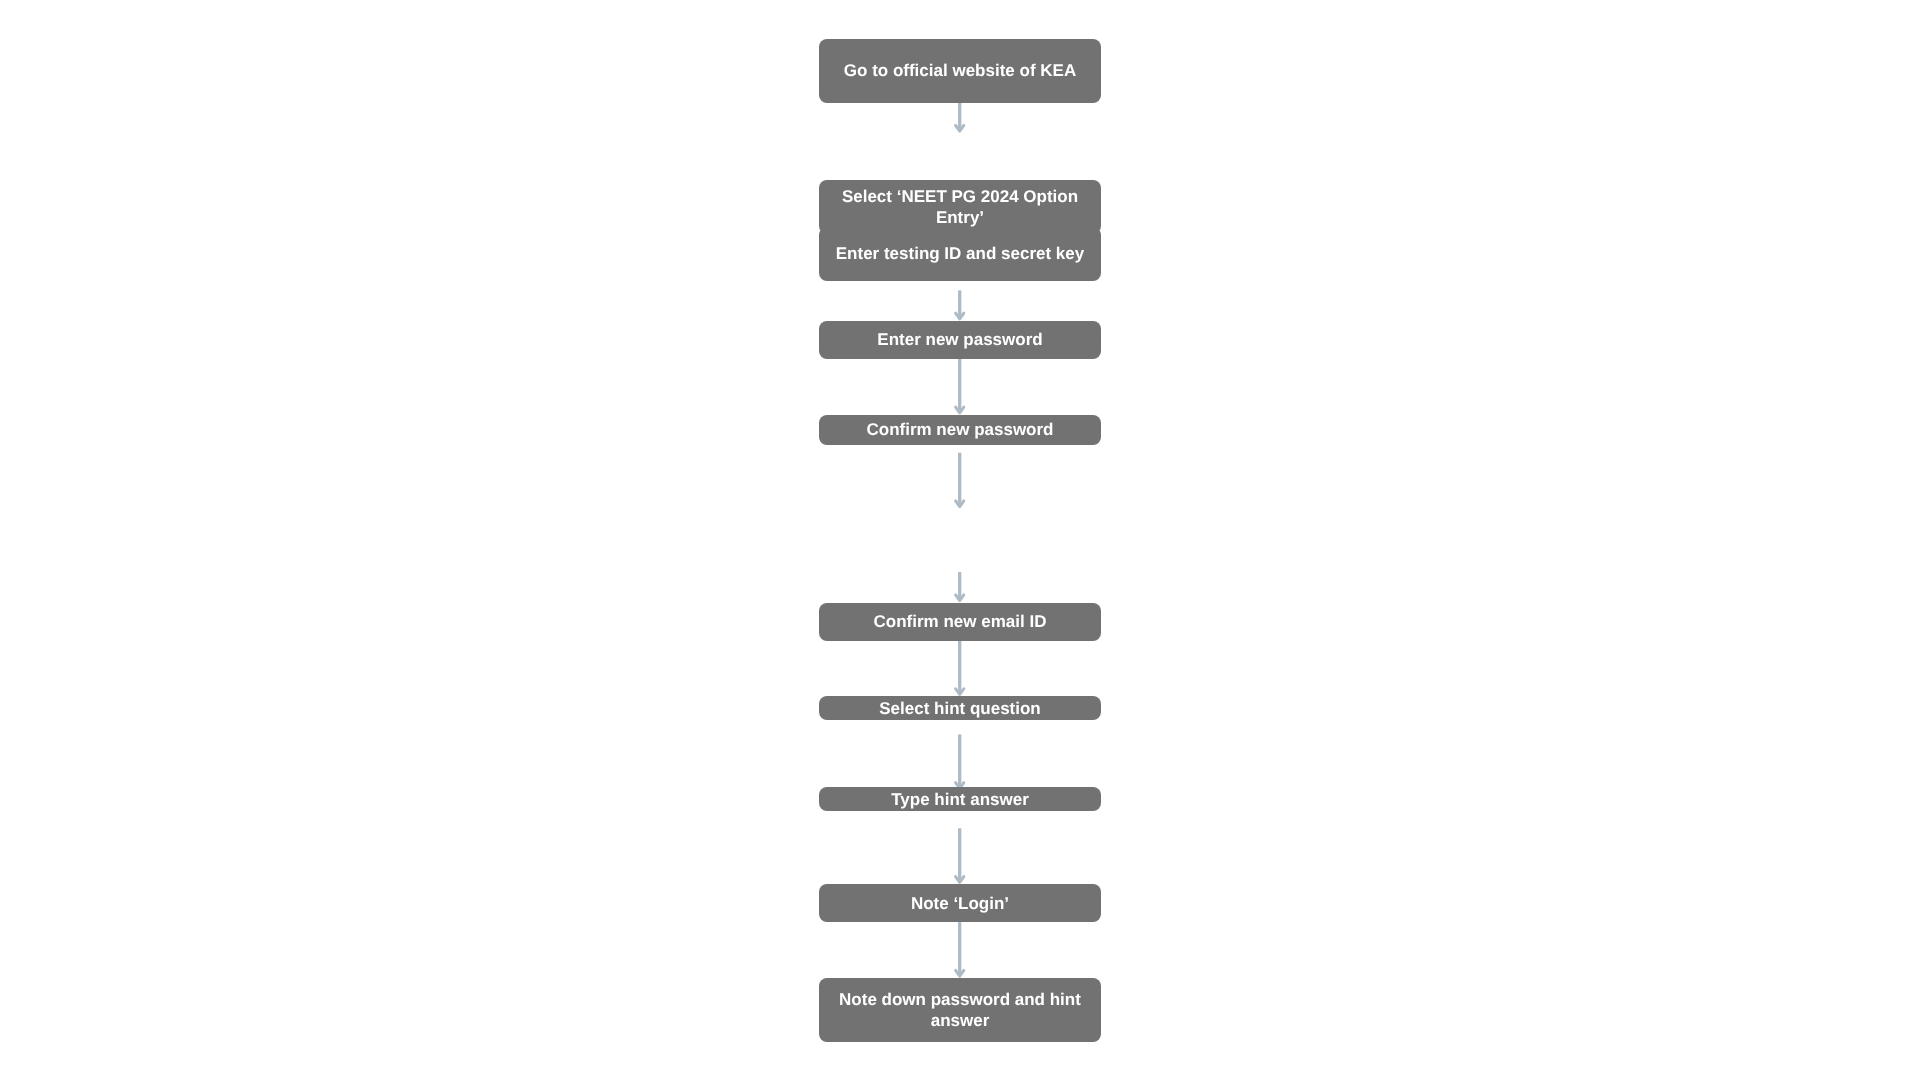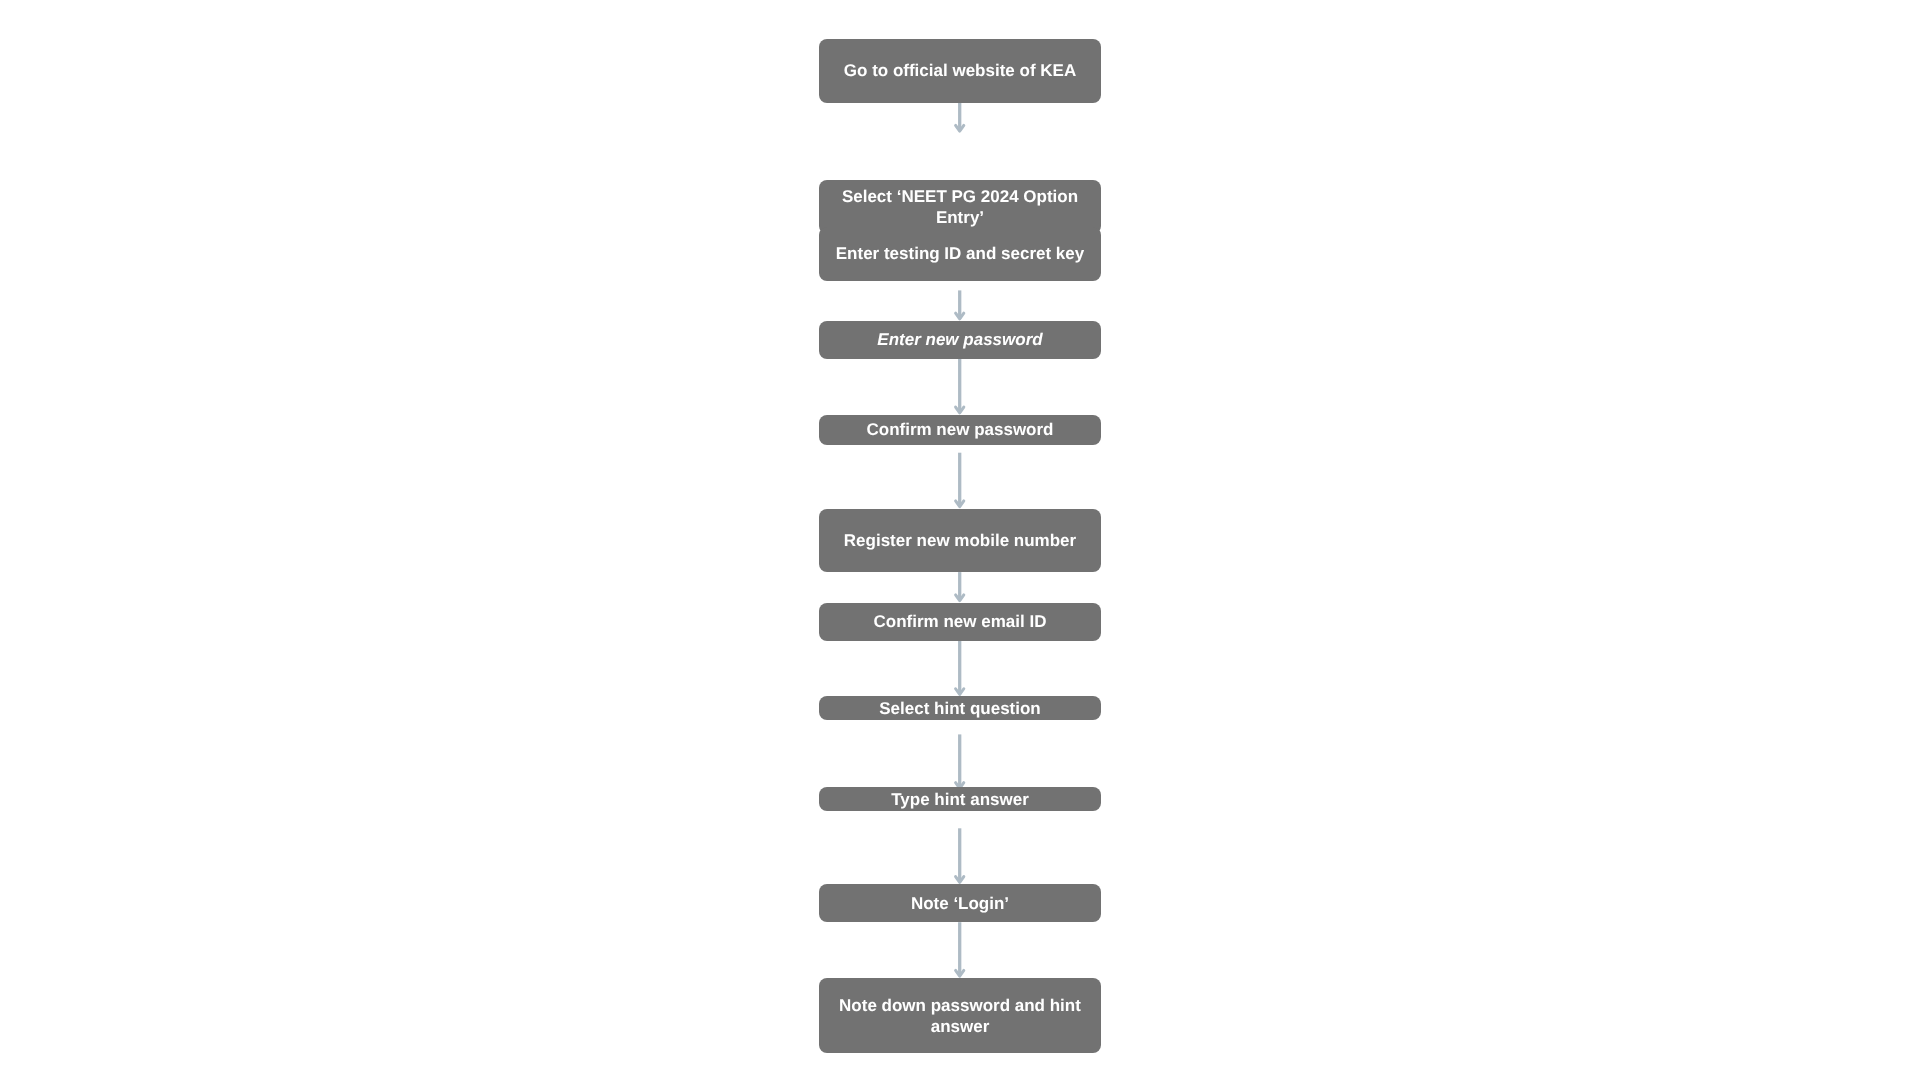--- a/index.html
+++ b/index.html
@@ -31,28 +31,28 @@
     text-align:center;
     font-weight:bold;
     font-size:17px;
     line-height:21px;
     padding:0 8px;
     filter:blur(0px);   
   }
   .n1  { top:39.1px;  height:63.5px; }
   .n2  { top:140px; height:54px;margin-top:40px; }
   .n3  { top:226.9px; height:54px; }
-  .n4  { top:320.8px; height:38px;font-style:italic; }
+  .n4  { top:320.8px; height:38px; }
   .n5  { top:414.7px; height:30px; }
   .n6  { top:508.6px; height:63.5px; }
   .n7  { top:602.5px; height:38px; }
   .n8  { top:696.4px; height:24px; }
   .n9  { top:787px; height:24px; }
   .n10 { top:884.2px; height:38px; }
-  .n11 { top:978.1px; height:75px; }
+  .n11 { top:978.1px; height:64px; }
 </style>
 </head>
 <body>
 
 <div id="flowchart">
 
   <svg id="connector-layer" viewBox="0 0 1920 1080" width="1920" height="1080">
     <g>
       <path d="M959.7 102.6 L959.7 130.8" stroke="#aebbc5" stroke-width="3.3" fill="none"></path>
       <path d="M955.6 125.35 L959.7 131.1 L963.8 125.35" stroke="#aebbc5" stroke-width="3" stroke-linecap="round" stroke-linejoin="round" fill="none"></path>
@@ -93,20 +93,19 @@
       <path d="M959.7 922.2 L959.7 975.9" stroke="#aebbc5" stroke-width="3.3" fill="none"></path>
       <path d="M955.6 970.45 L959.7 976.2 L963.8 970.45" stroke="#aebbc5" stroke-width="3" stroke-linecap="round" stroke-linejoin="round" fill="none"></path>
     </g>
   </svg>
 
   <div class="node n1">Go to official website of KEA</div>
   <div class="node n2">Select ‘NEET PG 2024 Option Entry’</div>
   <div class="node n3">Enter testing ID and secret key</div>
   <div class="node n4">Enter new password</div>
   <div class="node n5">Confirm new password</div>
-  <div class="node n6">Register new mobile number</div>
   <div class="node n7">Confirm new email ID</div>
   <div class="node n8">Select hint question</div>
   <div class="node n9">Type hint answer</div>
   <div class="node n10">Note ‘Login’</div>
   <div class="node n11">Note down password and hint answer</div>
 
 </div>
 
 </body></html>

